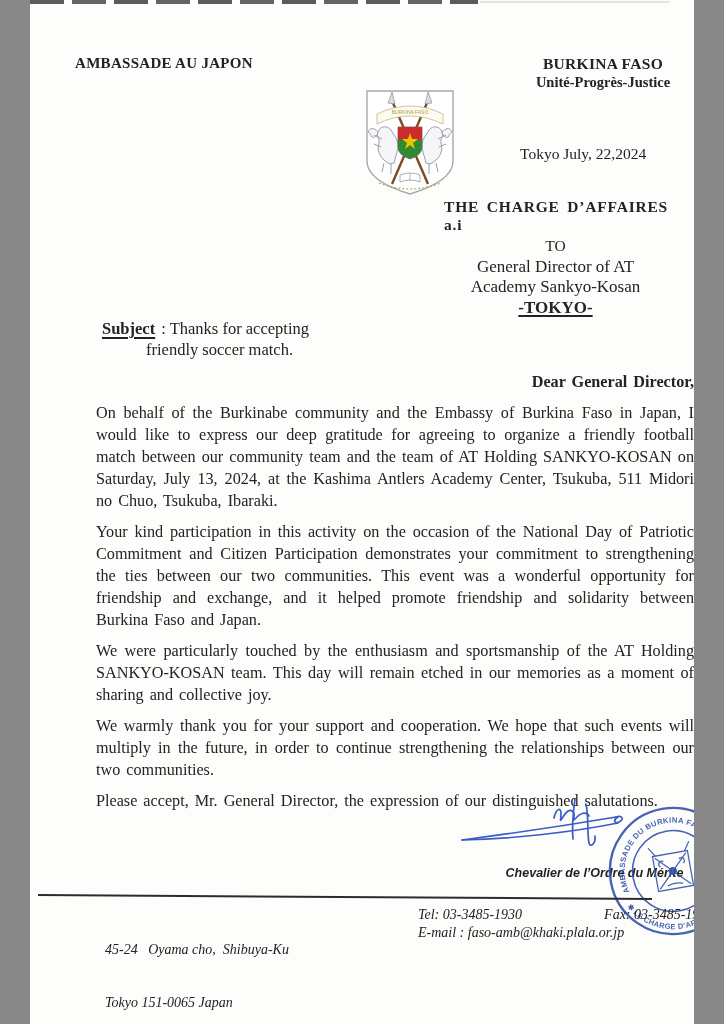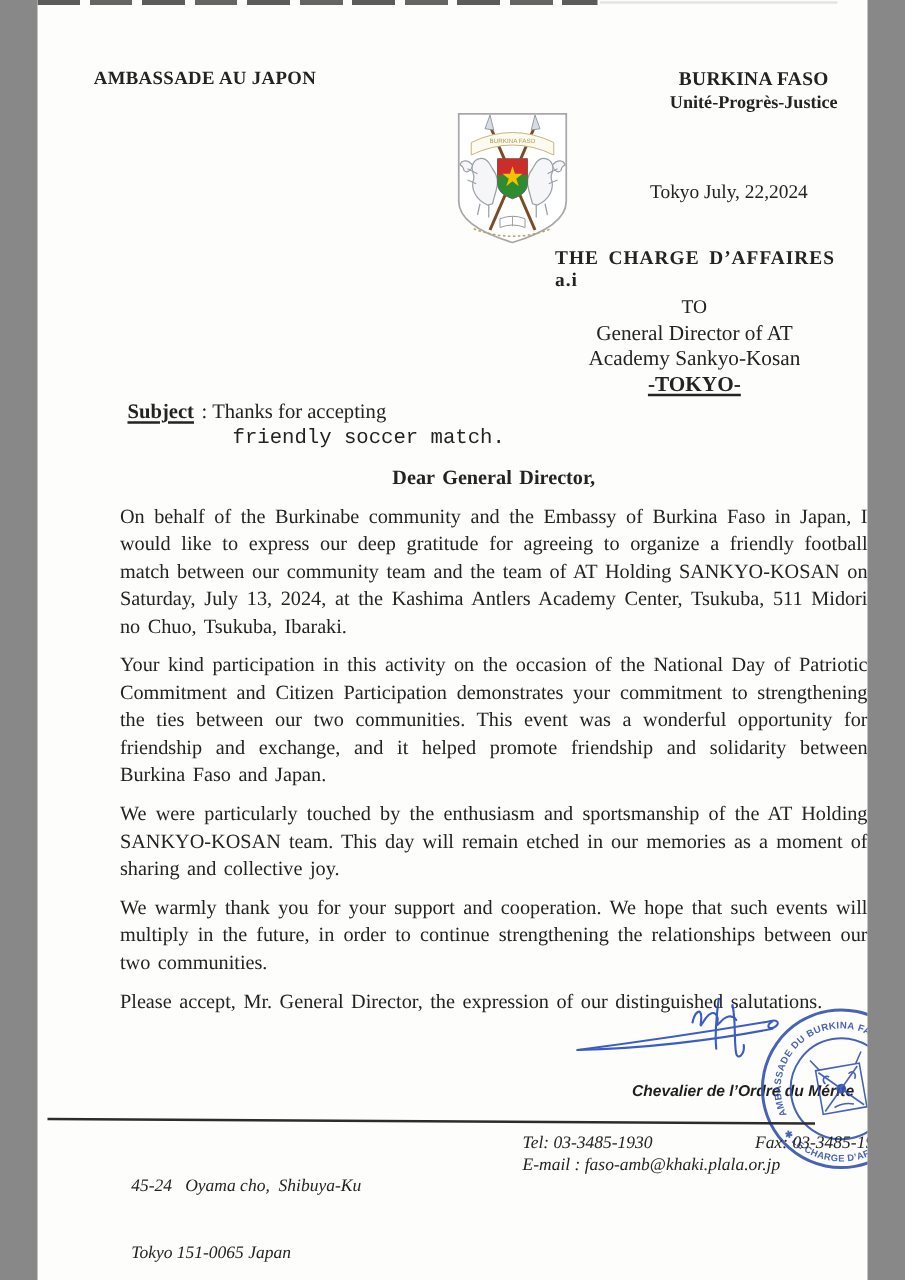--- a/index.html
+++ b/index.html
@@ -38,24 +38,24 @@
   .date{position:absolute;left:490px;top:145px;font-size:15.5px;}
   .refno{position:absolute;left:38px;top:156px;font-size:16.5px;}
   .sender-title{position:absolute;left:414px;top:198px;font-weight:bold;font-size:15.5px;letter-spacing:.8px;word-spacing:3px;}
 
   .addressee{position:absolute;left:418px;top:236px;width:215px;text-align:center;line-height:20.5px;font-size:17px;}
   .addressee .to{font-size:15.5px;}
   .addressee .city{font-weight:bold;text-decoration:underline;text-underline-offset:2px;text-decoration-thickness:1.5px;}
 
   .subject{position:absolute;left:72px;top:318px;font-size:16.5px;line-height:21px;}
   .subject .lbl{font-weight:bold;text-decoration:underline;text-decoration-thickness:1.6px;text-underline-offset:3px;padding-right:2px;}
-  .subject .line2{margin-left:84px;font-family:Liberation Mono, monospace;}
+  .subject .line2{margin-left:44px;}
 
   .body-col{position:absolute;left:66px;top:371px;width:598px;font-size:16.2px;line-height:22px;text-align:justify;word-spacing:.12em;}
-  .body-col .salutation{font-weight:bold;text-align:center;margin:0 0 9px 0;}
+  .body-col .salutation{font-weight:bold;text-align:right;margin:0 0 9px 0;}
   .body-col p{margin:0 0 9px 0;}
 
   .sig-flourish{position:absolute;left:428px;top:796px;width:220px;height:58px;opacity:.92;}
   .sig-name{position:absolute;left:430px;top:841px;width:245px;text-align:center;font-size:19px;font-weight:bold;}
   .sig-name span{border-bottom:2.5px solid #1b1b1b;padding:0 3px 1px 3px;}
   .sig-title{position:absolute;left:447px;top:866px;width:235px;text-align:center;
     font-family:"Liberation Sans", sans-serif;font-style:italic;font-weight:bold;font-size:12.5px;color:#1f1f1f;}
 
   .stamp{position:absolute;left:576px;top:804px;width:134px;height:134px;transform:rotate(-10deg);opacity:.9;}
   .stamp text{font-family:"Liberation Sans", sans-serif;font-weight:bold;fill:var(--stamp-ink);}

